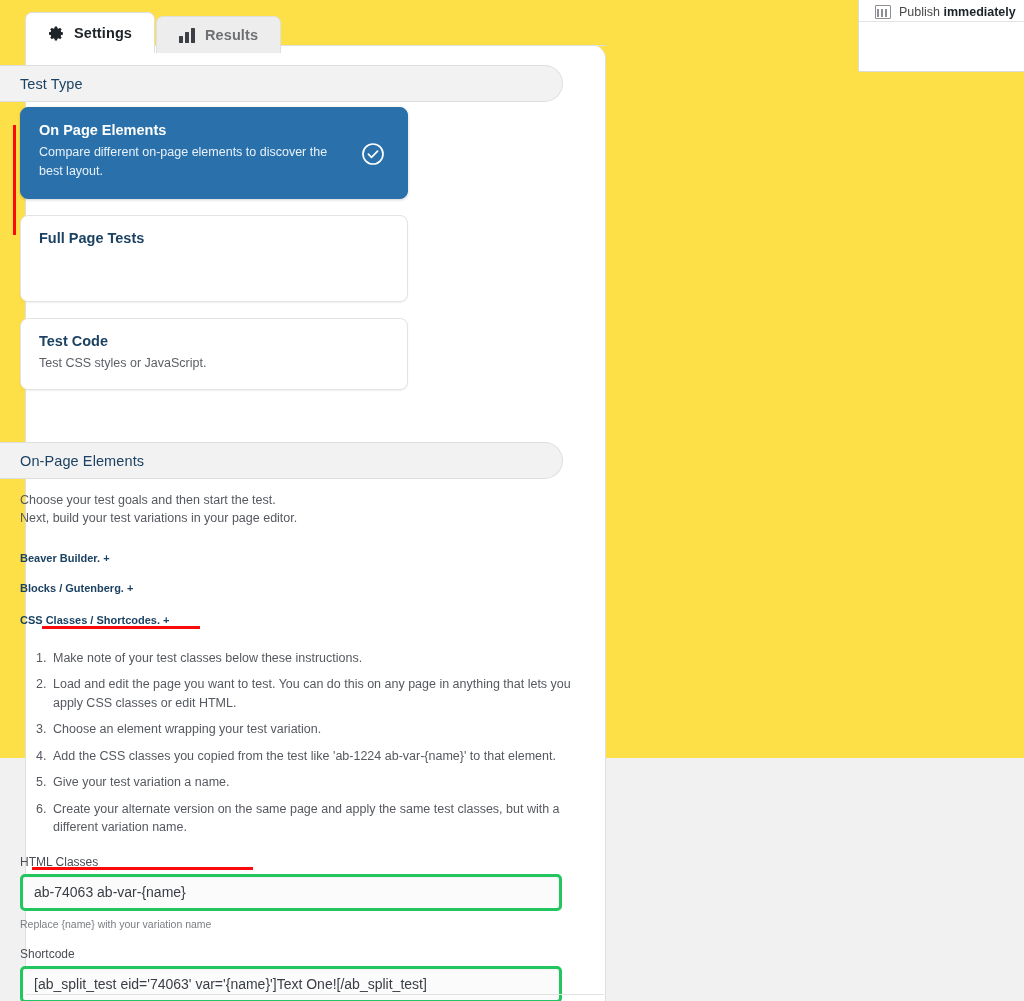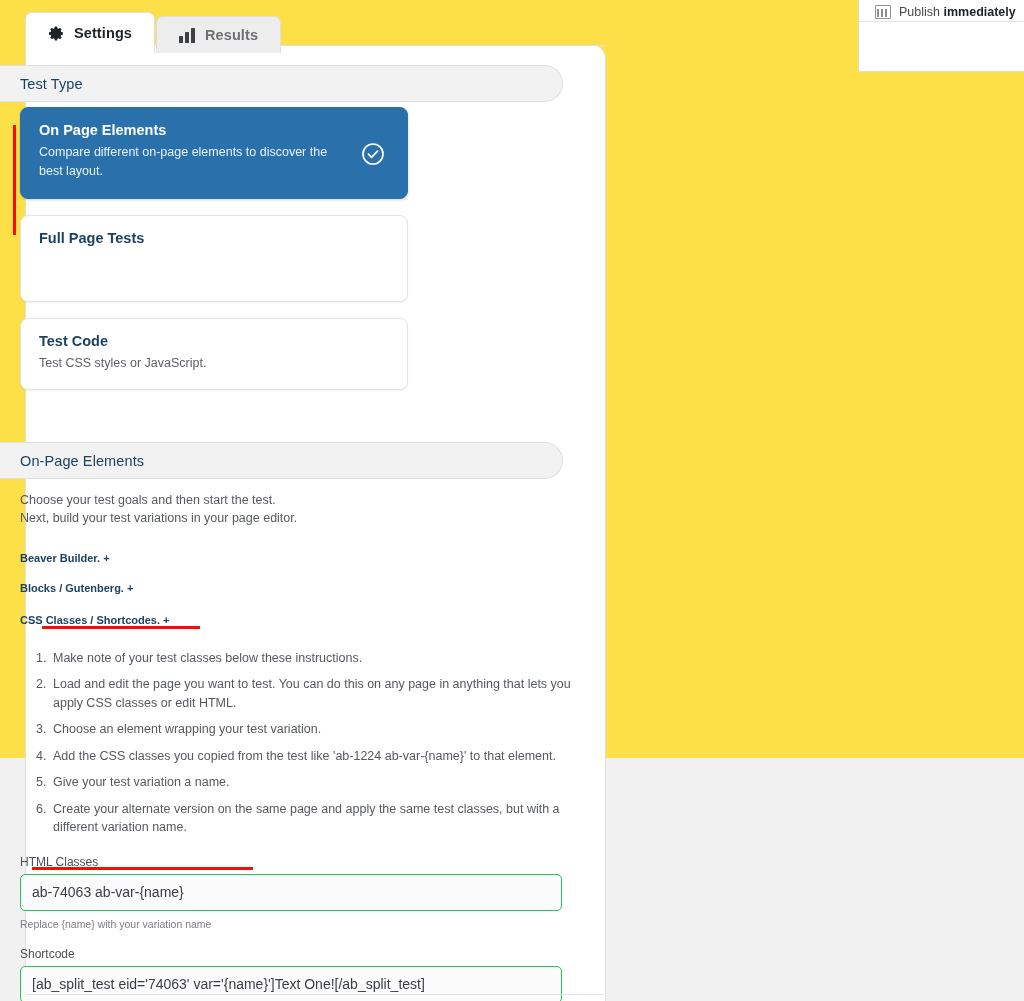--- a/index.html
+++ b/index.html
@@ -228,21 +228,21 @@
 
   .field-label {
     font-size: 12px;
     color: #4a4e54;
     margin-bottom: 5px;
   }
   .text-input {
     width: 542px;
     height: 37px;
     background: #fbfbfb;
-    border: 1px solid #22c55e;
+    border: 3px solid #22c55e;
     border-radius: 5px;
     box-shadow: inset 0 1px 2px rgba(0,0,0,.04);
     font-family: "Liberation Sans", "DejaVu Sans", sans-serif;
     font-size: 14px;
     color: #3a3e44;
     padding: 0 11px;
     outline: none;
   }
   .helper-text {
     font-size: 10.5px;

